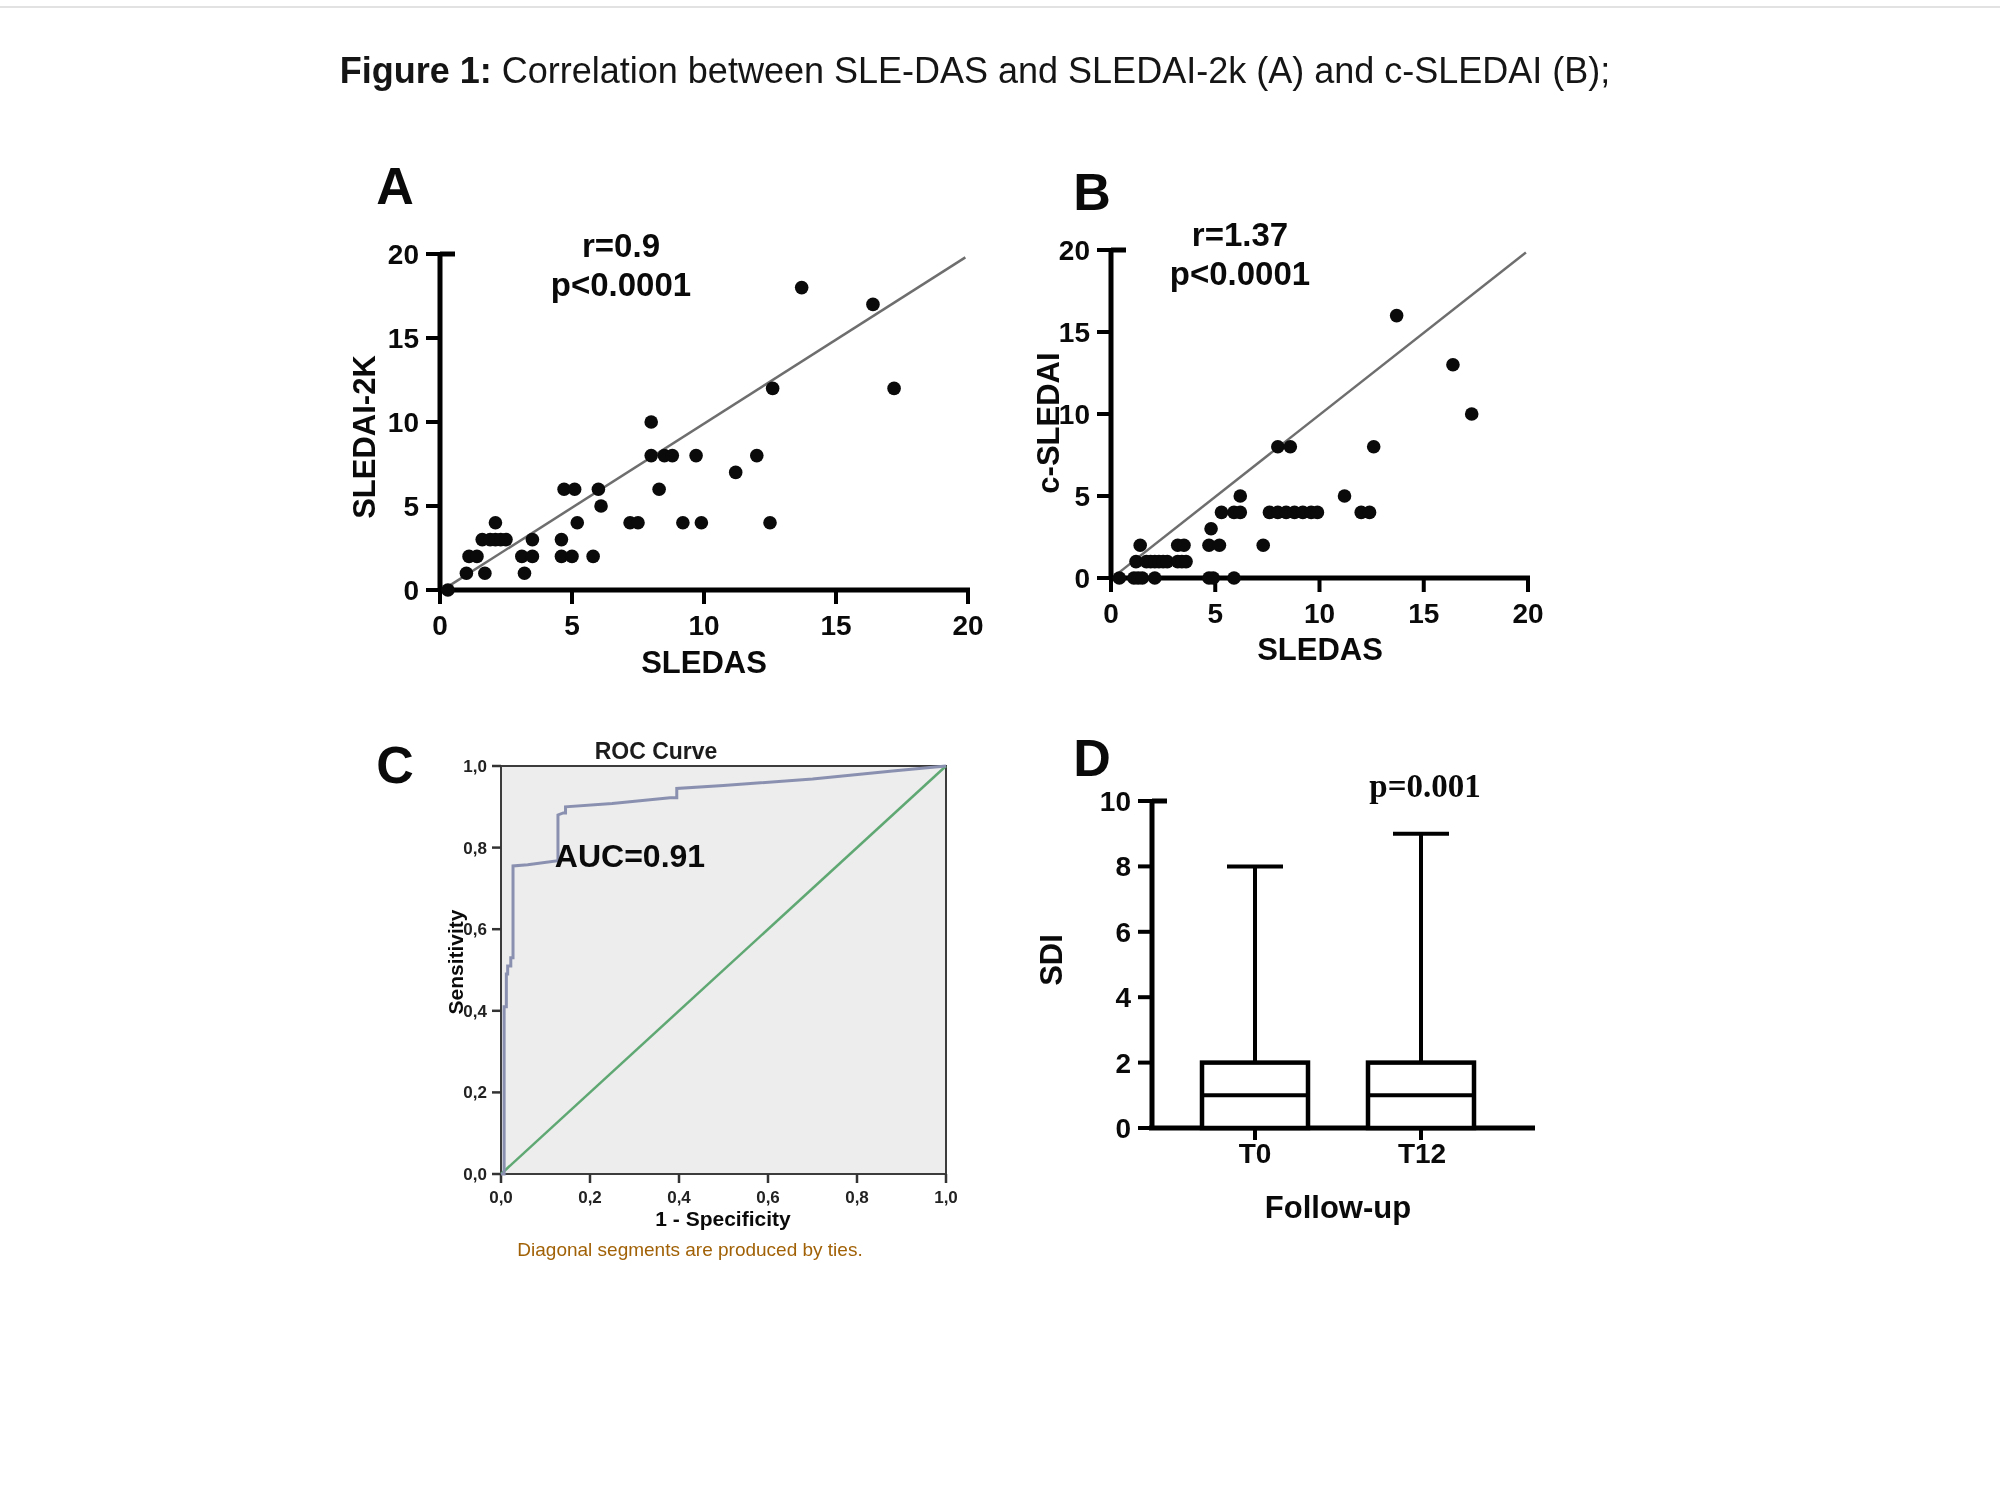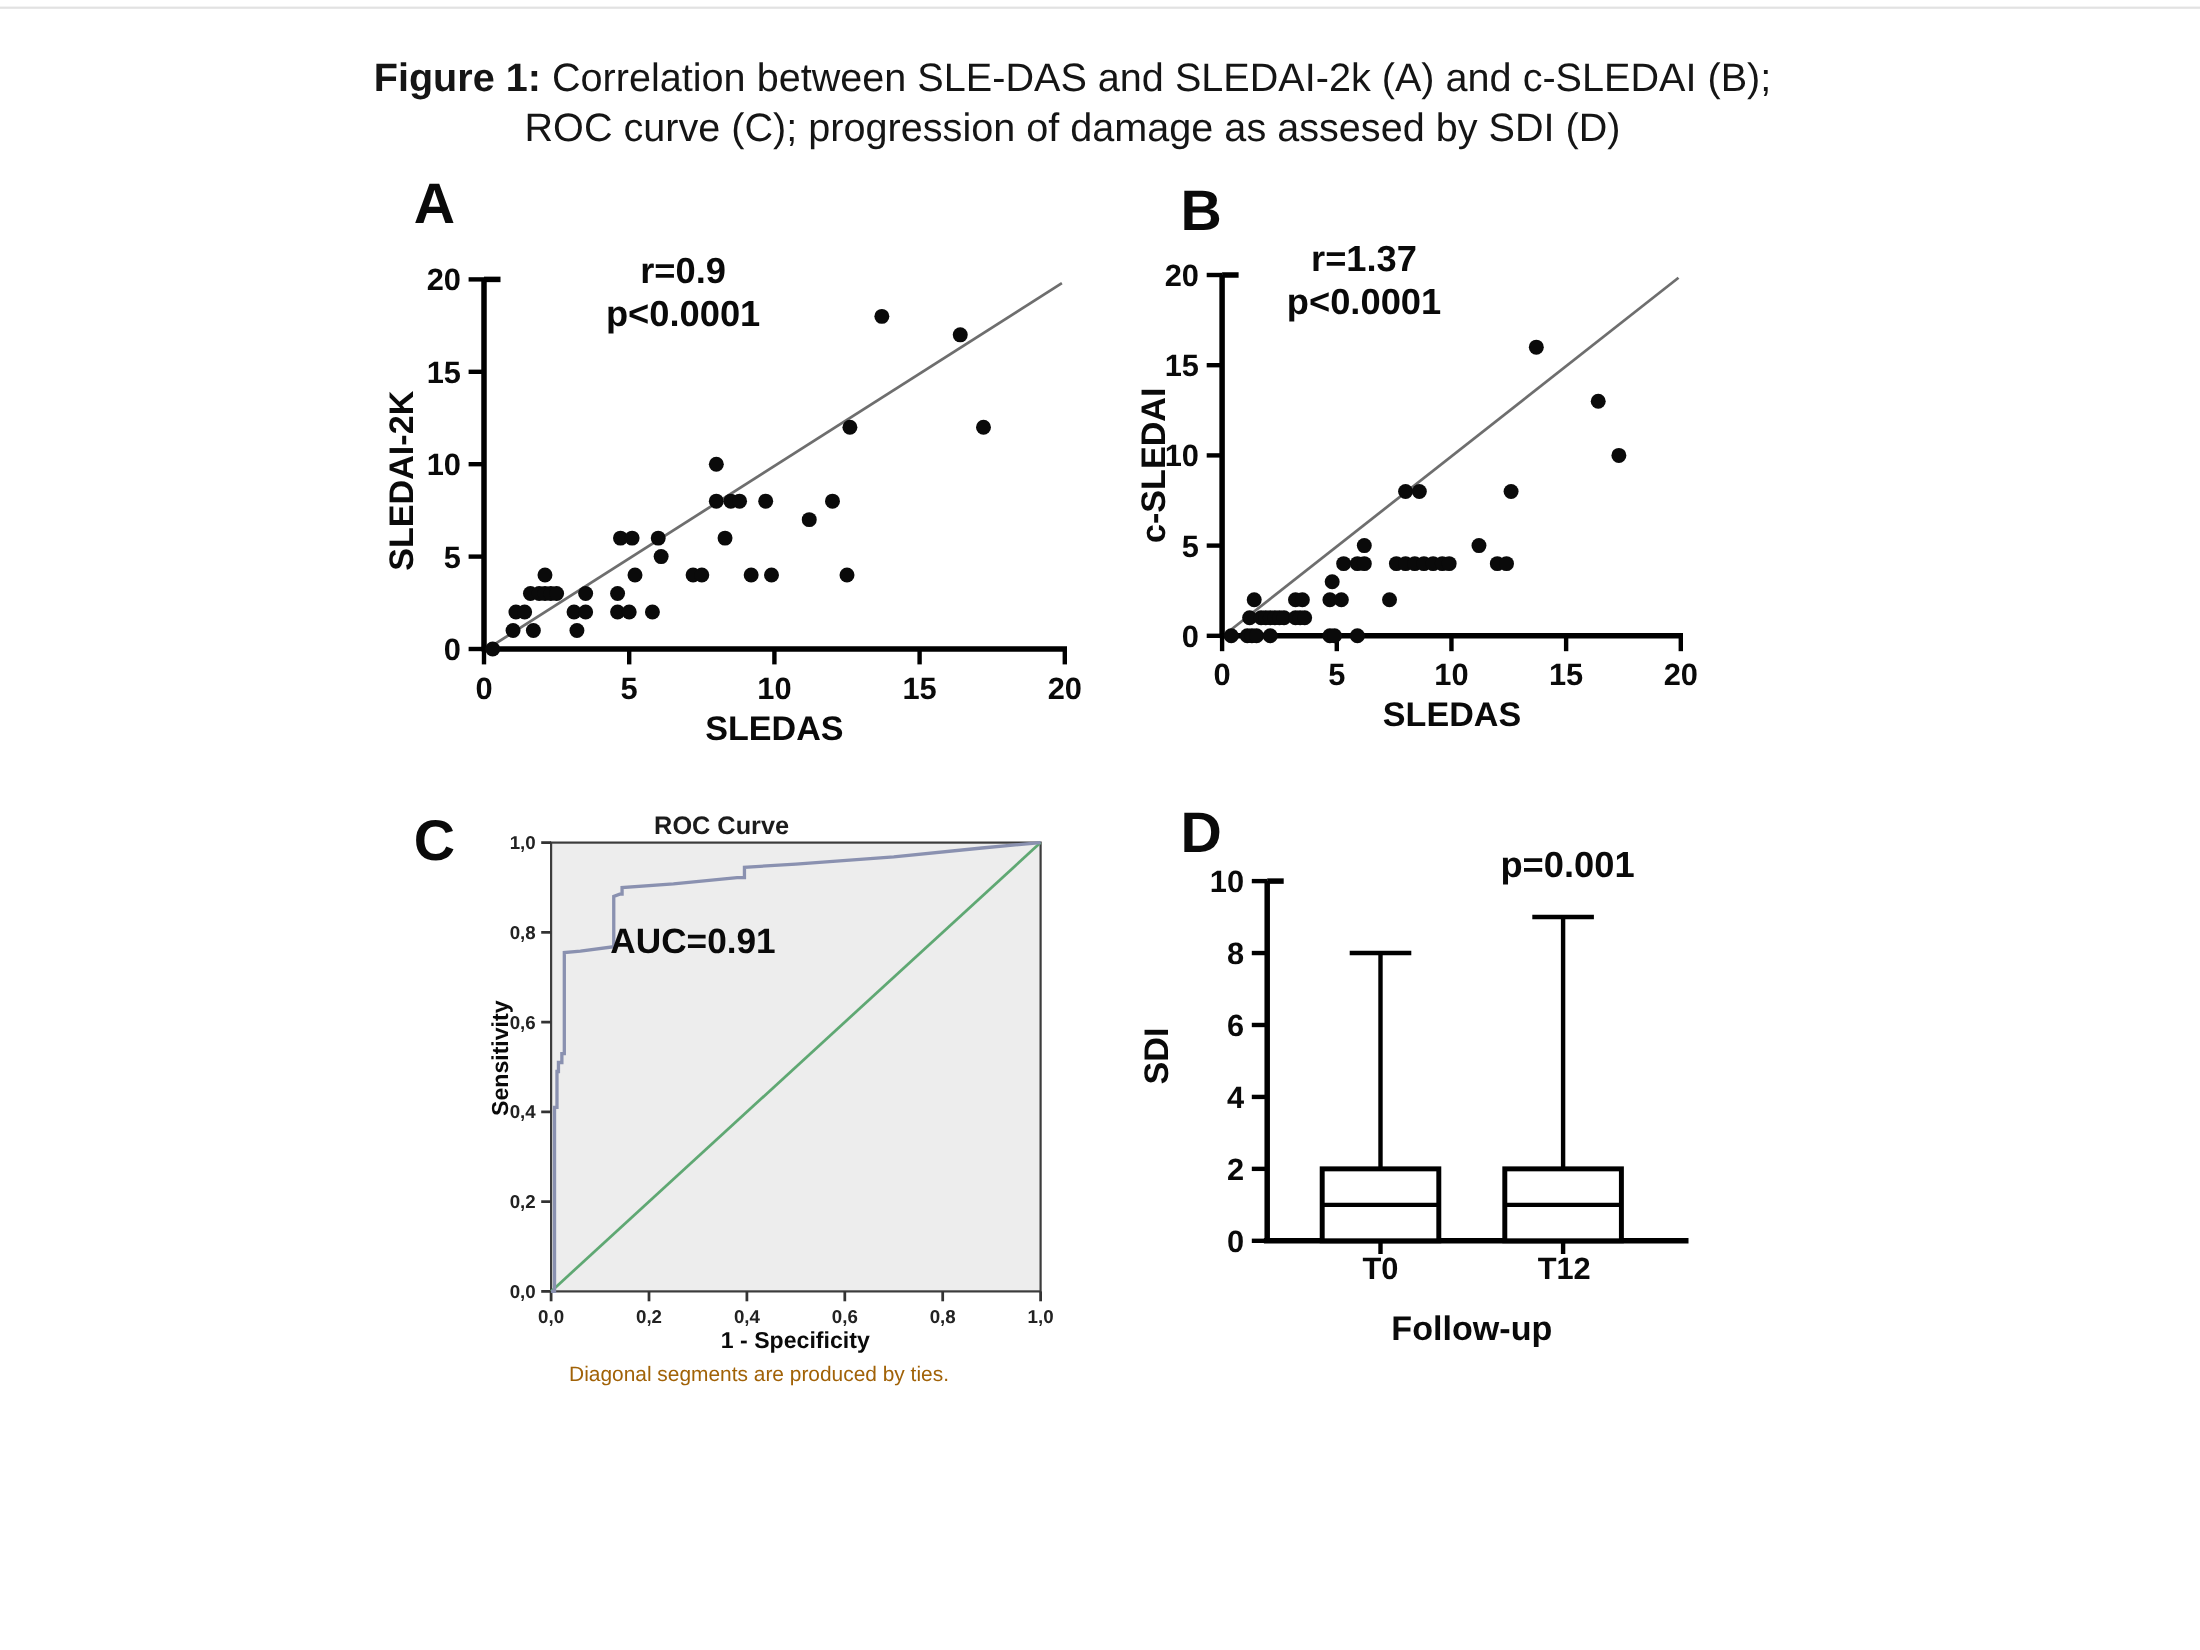--- a/index.html
+++ b/index.html
@@ -222,21 +222,20 @@
         <line x1="1421" y1="1062.6" x2="1421" y2="833.7" stroke="#000000" stroke-width="4"></line>
         <line x1="1393" y1="833.7" x2="1449" y2="833.7" stroke="#000000" stroke-width="4"></line>
         <line x1="1421" y1="1128" x2="1421" y2="1140" stroke="#000000" stroke-width="4"></line>
         <rect x="1368" y="1062.6" width="106" height="65.40000000000009" fill="#ffffff" stroke="#000" stroke-width="4.5"></rect>
         <line x1="1368" y1="1095.3" x2="1474" y2="1095.3" stroke="#000000" stroke-width="4"></line>
       </g>
     </svg>
 
   <div class="abs title-block">
     <div><b>Figure 1:</b><span> Correlation between SLE-DAS and SLEDAI-2k (A) and c-SLEDAI (B);</span></div>
-    <div>ROC curve (C); progression of damage as assesed by SDI (D)</div>
   </div>
 
   <div class="abs ctr plabel" style="left:395px;top:186px;">A</div>
   <div class="abs annot cx" style="left:621px;top:206px;margin-top:20px;">
     <div>r=0.9</div>
     <div>p&lt;0.0001</div>
   </div>
   <div class="abs rot axlabel" style="left:365px;top:437px;">SLEDAI-2K</div>
   <div class="abs ctr axlabel" style="left:704px;top:663px;">SLEDAS</div>
 
@@ -249,19 +248,19 @@
   <div class="abs ctr axlabel" style="left:1320px;top:650px;">SLEDAS</div>
 
   <div class="abs ctr plabel" style="left:395px;top:765px;">C</div>
   <div class="abs ctr c-title" style="left:640px;top:751px;margin-left:16px;">ROC Curve</div>
   <div class="abs ctr c-auc" style="left:630px;top:856px;">AUC=0.91</div>
   <div class="abs rot c-axis" style="left:456px;top:962px;">Sensitivity</div>
   <div class="abs ctr c-axis" style="left:723px;top:1219px;">1 - Specificity</div>
   <div class="abs ctr c-foot" style="left:690px;top:1250px;">Diagonal segments are produced by ties.</div>
 
   <div class="abs ctr plabel" style="left:1092px;top:758px;">D</div>
-  <div class="abs ctr d-p" style="left:1425px;top:786px;">p=0.001</div>
+  <div class="abs ctr d-p" style="left:1425px;top:786px;font-family:Liberation Serif, serif;">p=0.001</div>
   <div class="abs rot axlabel" style="left:1052px;top:960px;">SDI</div>
   <div class="abs ctr axlabel" style="left:1338px;top:1208px;">Follow-up</div>
   <div class="abs ctr d-cat" style="left:1255px;top:1154px;">T0</div>
   <div class="abs ctr d-cat" style="left:1422px;top:1154px;">T12</div>
 
 </div>
 
 </body></html>

